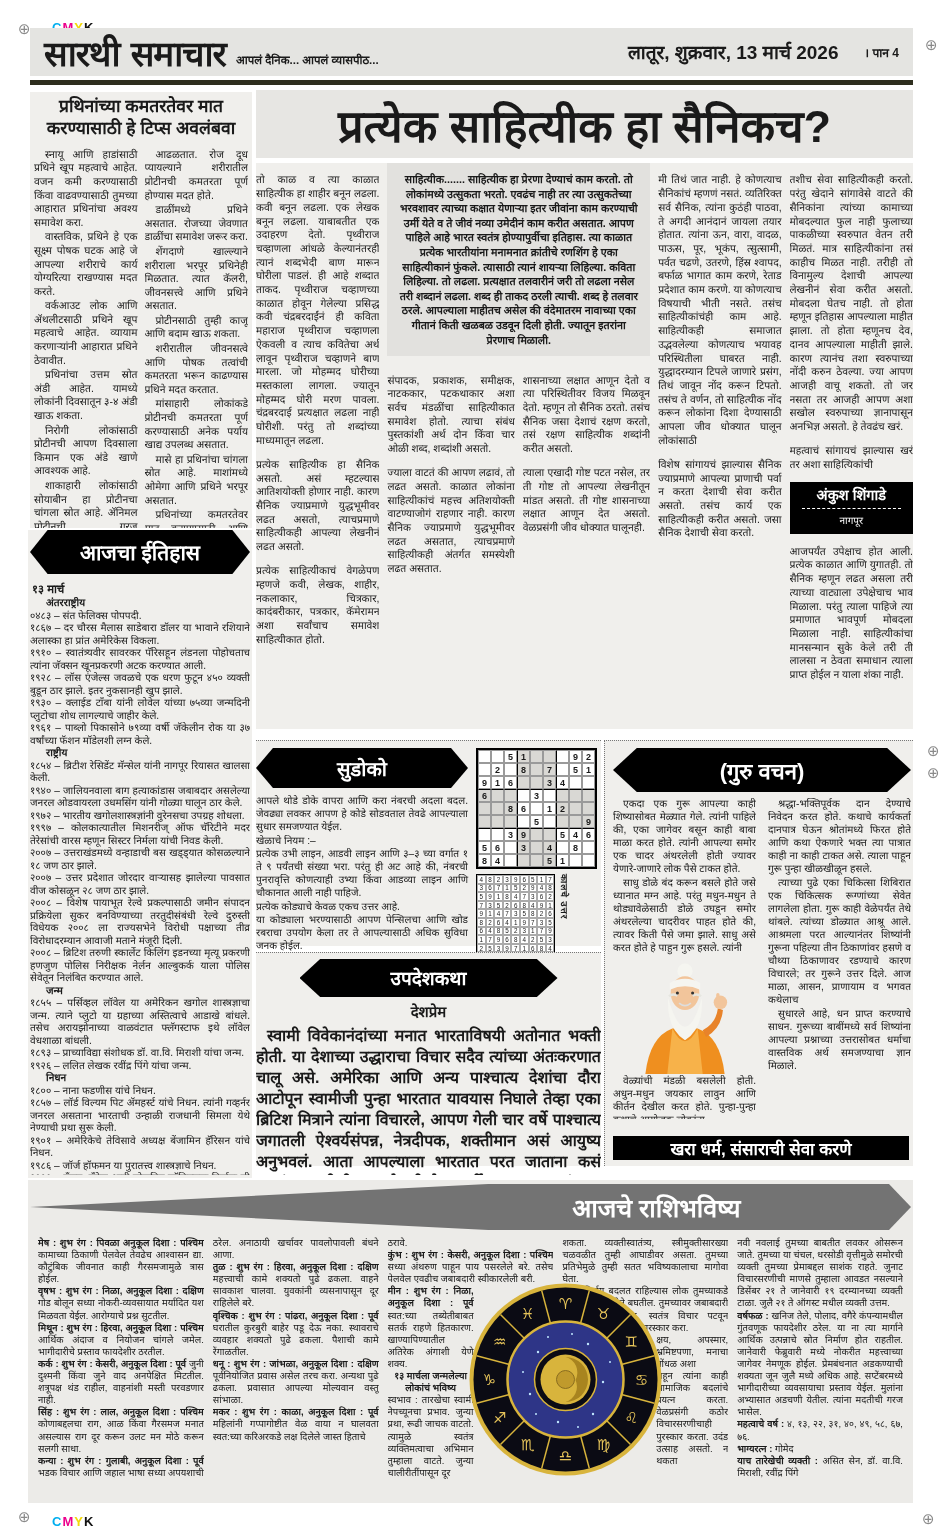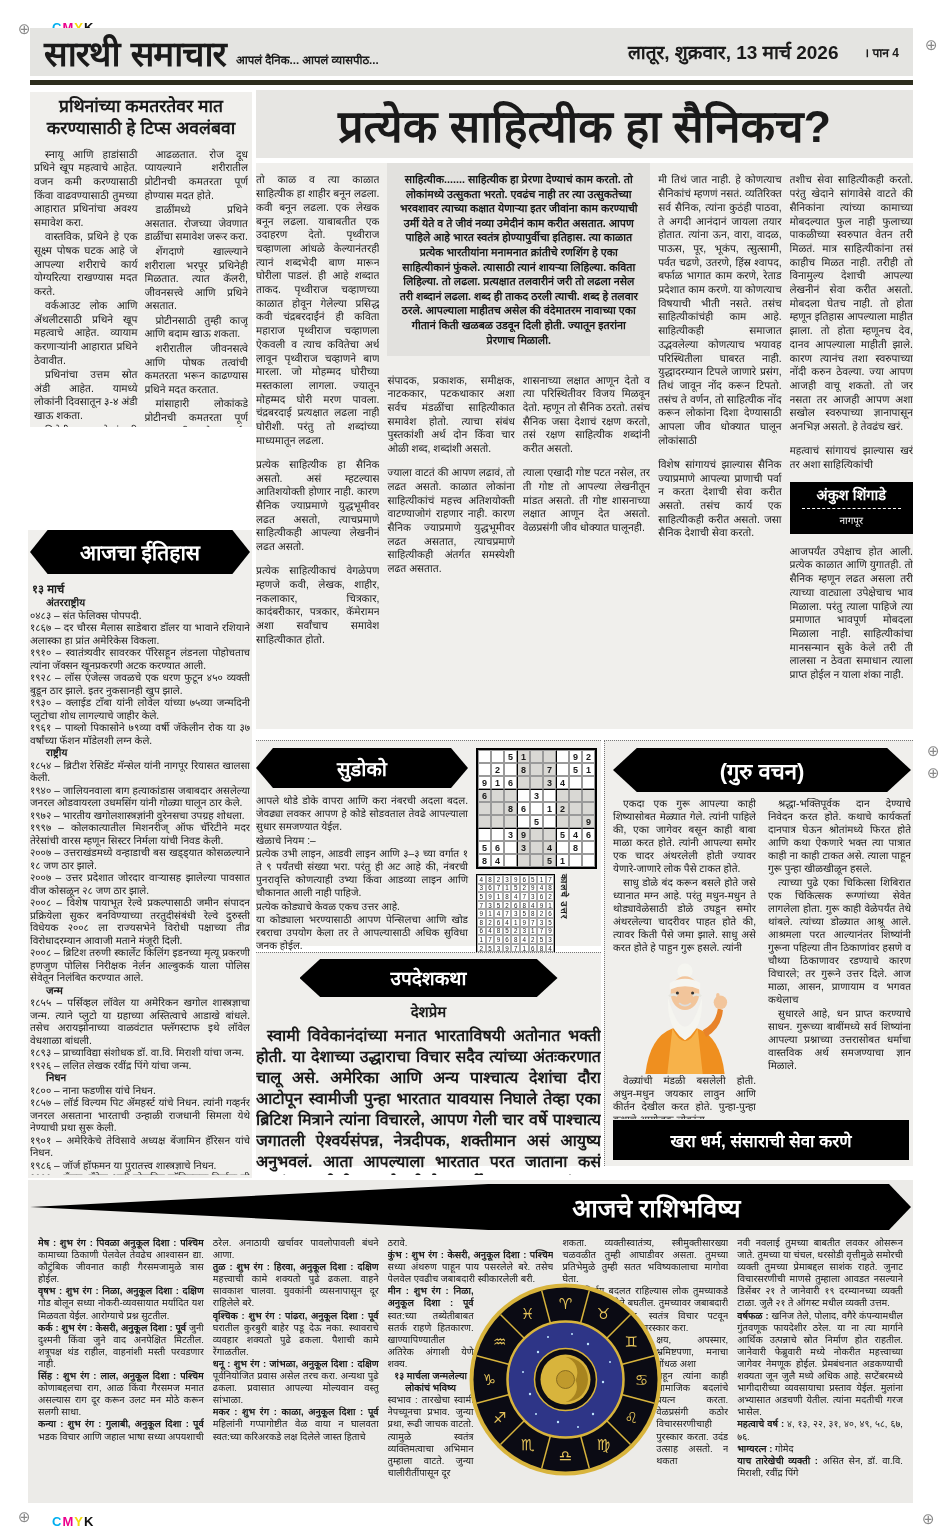--- a/index.html
+++ b/index.html
@@ -11,21 +11,21 @@
   .cmyk span:nth-child(3){color:#f2d808}.cmyk span:nth-child(4){color:#111}
   .masthead{position:absolute;left:30px;top:28px;width:883px;height:48px;background:#e4e4e1;
             display:flex;align-items:center;padding:0 14px;box-sizing:border-box;}
   .mast-title{font-size:35px;font-weight:bold;letter-spacing:-1px;font-family:"DejaVu Sans",sans-serif;}
   .mast-tag{font-size:11.5px;font-weight:bold;margin:14px 0 0 10px;}
   .mast-date{font-size:19px;font-weight:bold;margin-left:auto;}
   .mast-page{font-size:12px;font-weight:bold;margin-left:26px;}
   .head-rule{position:absolute;left:30px;top:80px;width:883px;height:5px;background:#2e2e1e;}
   .panel{background:#f0efec;box-sizing:border-box;}
   
-  .tips{position:absolute;left:30px;top:92px;width:222px;height:335px;padding:2px 4px;overflow:hidden;}
+  .tips{position:absolute;left:30px;top:92px;width:222px;height:436px;padding:2px 4px;overflow:hidden;}
   .tips h2{font-size:17.5px;line-height:1.25;text-align:center;margin:2px 0 8px 0;}
   .cols2{display:flex;gap:7px;}
   .cols2>div{flex:1;font-size:10.4px;line-height:13.6px;text-align:justify;overflow:hidden;}
   .cols2 p,.body p{margin:0 0 1px 0;text-indent:11px;}
   
   .main-headline{position:absolute;left:256px;top:90px;width:657px;height:68px;background:#e7e6e3;
                  display:flex;align-items:center;justify-content:center;font-size:45px;font-weight:bold;}
   .main-article{position:absolute;left:256px;top:163px;width:657px;height:566px;display:flex;gap:8px;
                 font-size:10.4px;line-height:13.7px;text-align:justify;overflow:hidden;}
   .mcol{width:125px;overflow:hidden;}
@@ -74,25 +74,25 @@
   .up-body{font-size:16px;line-height:21px;text-align:justify;overflow:hidden;height:150px;font-weight:bold;}
   .up-body p{margin:0 0 4px 0;text-indent:11px;}
   
   .guru{position:absolute;left:604px;top:740px;width:309px;height:426px;border-top:1px dotted #777;
         border-left:1px dotted #777;padding:7px 2px 0 8px;box-sizing:border-box;}
   .guru .diamond{height:44px;font-size:22px;margin-bottom:5px;}
   .guru-cols{display:flex;gap:12px;height:322px;overflow:hidden;font-size:10.2px;line-height:13px;text-align:justify;}
   .guru-cols>div{flex:1;overflow:hidden;}
   .guru-cols p{margin:0 0 1px 0;text-indent:10px;}
   .guru-fig{display:block;margin:2px auto 0 auto;}
-  .guru-foot{position:absolute;left:8px;right:4px;bottom:6px;height:40px;background:#000;color:#fff;
+  .guru-foot{position:absolute;left:8px;right:4px;bottom:6px;height:24px;background:#000;color:#fff;
              display:flex;align-items:center;justify-content:center;font-size:17px;font-weight:bold;}
   
   .rashi{position:absolute;left:28px;top:1180px;width:885px;height:323px;background:#ecebe8;}
-  .rashi-banner{position:relative;height:46px;margin:4px 2px 0 2px;background:#000000;color:#fff;
+  .rashi-banner{position:relative;height:46px;margin:4px 2px 0 2px;background:#737373;color:#fff;
                 clip-path:polygon(0 50%,52% 0,97.5% 0,100% 50%,97.5% 100%,52% 100%);
                 display:flex;align-items:center;justify-content:center;padding-left:42%;
                 font-size:25px;font-weight:bold;}
   .rashi-cols{display:flex;gap:9px;padding:7px 10px;font-size:9.5px;line-height:12.1px;text-align:justify;
               height:256px;overflow:hidden;}
   .rashi-cols>div{flex:1;overflow:hidden;}
   .rashi-cols p{margin:0;}
   .rashi-cols b{font-weight:bold;}
   .rashi-cols .narrow{width:86px;}
   .rashi-cols .narrow-r{width:72px;margin-left:auto;}
@@ -499,20 +499,21 @@
       </g>
       <circle cx="97.5" cy="97.5" r="31" fill="#0b0b14" stroke="#d8b43c" stroke-width="1.5"></circle>
       <circle cx="97.5" cy="97.5" r="25" fill="#d8b43c"></circle>
       <path d="M97.5,75 a22,22 0 0 1 0,45 a16,16 0 0 0 10,-22 a16,16 0 0 0 -10,-23" fill="#a8841f"></path>
       <circle cx="97.5" cy="97.5" r="9" fill="#c09a2c" stroke="#8a6d1f" stroke-width="1"></circle>
     </svg>
     <div class="rashi-cols">
       <div>
           <p><b>मेष : शुभ रंग : पिवळा अनुकूल दिशा : पश्चिम</b> <span>कामाच्या ठिकाणी पेलवेल तेवढेच आश्वासन द्या. कौटुंबिक जीवनात काही गैरसमजामुळे त्रास होईल.</span></p>
           <p><b>वृषभ : शुभ रंग : निळा, अनुकूल दिशा : दक्षिण</b> <span>गोड बोलून सध्या नोकरी-व्यवसायात मर्यादित यश मिळवता येईल. आरोग्याचे प्रश्न सुटतील.</span></p>
+          <p><b>मिथून : शुभ रंग : हिरवा, अनुकूल दिशा : पश्चिम</b> <span>आर्थिक अंदाज व नियोजन चांगले जमेल. भागीदारीचे प्रस्ताव फायदेशीर ठरतील.</span></p>
           <p><b>कर्क : शुभ रंग : केसरी, अनुकूल दिशा : पूर्व</b> <span>जुनी दुश्मनी किंवा जुने वाद अनपेक्षित मिटतील. शत्रूपक्ष थंड राहील, वाहनांशी मस्ती परवडणार नाही.</span></p>
           <p><b>सिंह : शुभ रंग : लाल, अनुकूल दिशा : पश्चिम</b> <span>कोणाबद्दलचा राग, आळ किंवा गैरसमज मनात असल्यास राग दूर करून उलट मन मोठे करून सलगी साधा.</span></p>
           <p><b>कन्या : शुभ रंग : गुलाबी, अनुकूल दिशा : पूर्व</b> <span>भडक विचार आणि जहाल भाषा सध्या अपयशाची</span></p>
         </div>
       <div>
           <p><b></b> <span>ठरेल. अनाठायी खर्चावर पावलोपावली बंधने आणा.</span></p>
           <p><b>तुळ : शुभ रंग : हिरवा, अनुकूल दिशा : दक्षिण</b> <span>महत्त्वाची कामे शक्यतो पुढे ढकला. वाहने सावकाश चालवा. युवकांनी व्यसनापासून दूर राहिलेले बरे.</span></p>
           <p><b>वृश्चिक : शुभ रंग : पांढरा, अनुकूल दिशा : पूर्व</b> <span>घरातील कुरबुरी बाहेर पडू देऊ नका. स्थावराचे व्यवहार शक्यतो पुढे ढकला. पैशाची कामे रेंगाळतील.</span></p>
           <p><b>धनू : शुभ रंग : जांभळा, अनुकूल दिशा : दक्षिण</b> <span>पूर्वनियोजित प्रवास असेल तरच करा. अन्यथा पुढे ढकला. प्रवासात आपल्या मोल्यवान वस्तू सांभाळा.</span></p>
           <p><b>मकर : शुभ रंग : काळा, अनुकूल दिशा : पूर्व</b> <span>महिलांनी गप्पागोष्टीत वेळ वाया न घालवता स्वत:च्या करिअरकडे लक्ष दिलेले जास्त हिताचे</span></p>

